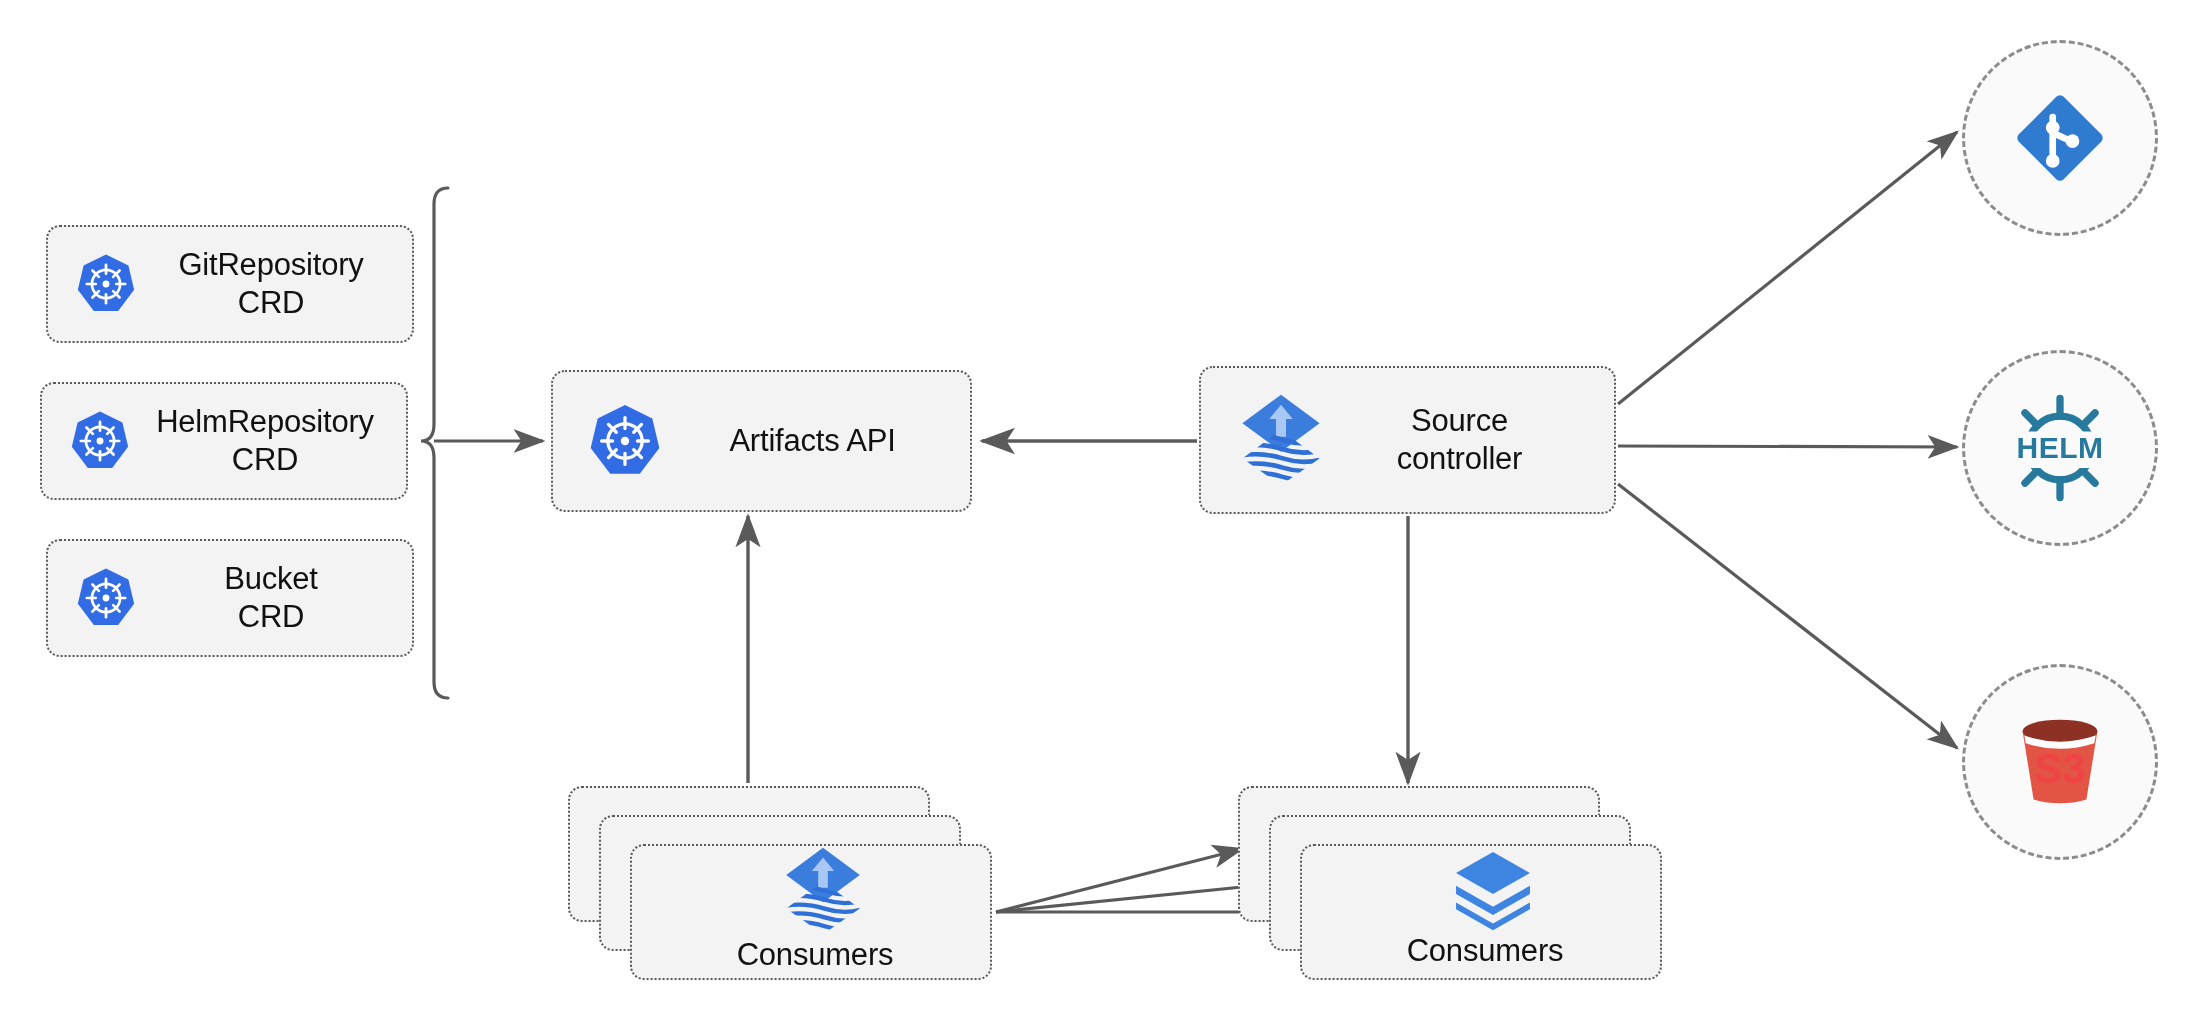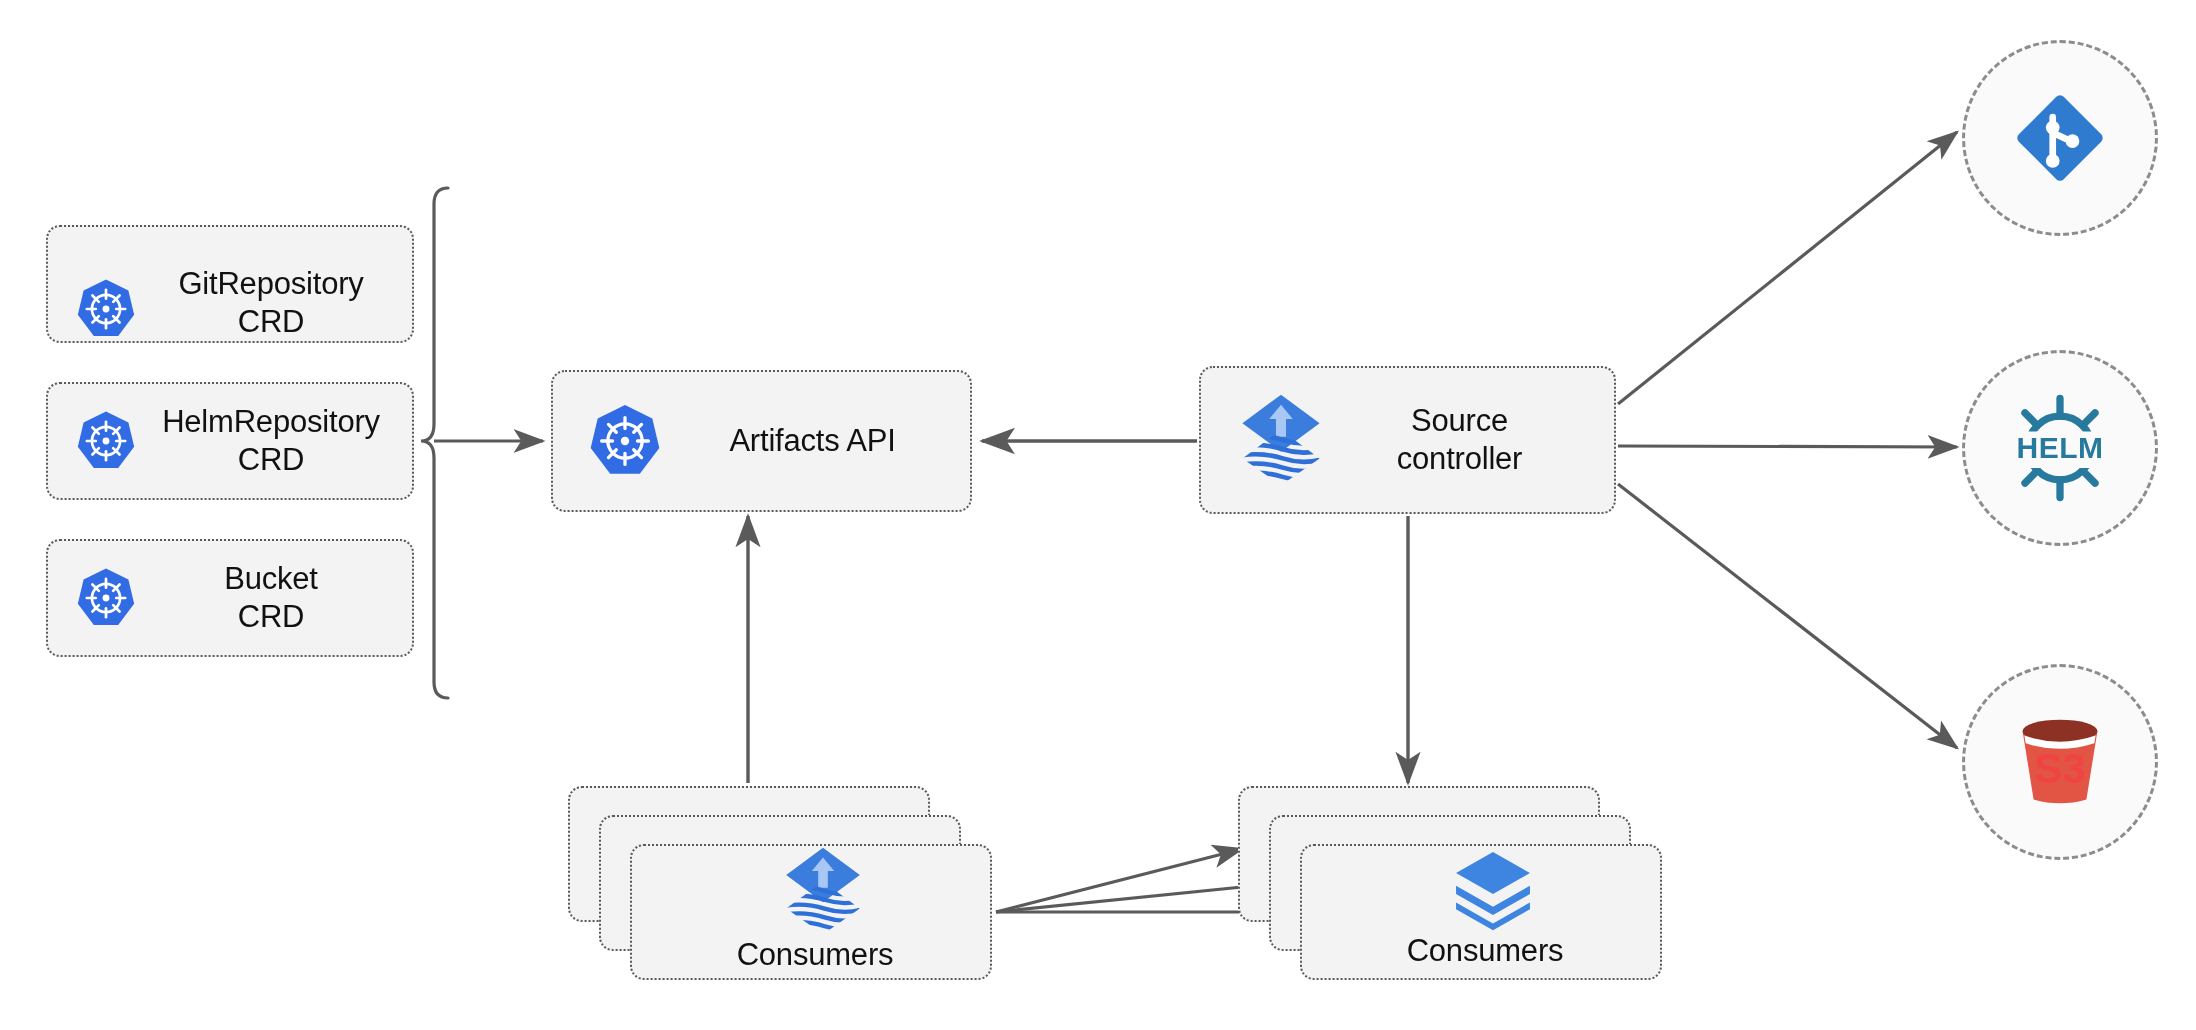--- a/index.html
+++ b/index.html
@@ -152,21 +152,21 @@
 
     <line x1="1408" y1="516" x2="1408" y2="783" stroke="#5a5a5a" stroke-width="3.4" marker-end="url(#arrow)"></line>
 
     <line x1="748" y1="783" x2="748" y2="516" stroke="#5a5a5a" stroke-width="3.4" marker-end="url(#arrow)"></line>
 
     <line x1="996" y1="912" x2="1242" y2="849" stroke="#5a5a5a" stroke-width="3.2" marker-end="url(#arrow)"></line>
     <line x1="996" y1="912" x2="1272" y2="884" stroke="#5a5a5a" stroke-width="3.2" marker-end="url(#arrow)"></line>
     <line x1="996" y1="912" x2="1304" y2="912" stroke="#5a5a5a" stroke-width="3.2" marker-end="url(#arrow)"></line>
   </svg>
 
-  <div class="node crd" id="node-gitrepository-crd" style="left:46px; top:225px;align-items:flex-end;">
+  <div class="node crd" id="node-gitrepository-crd" style="left:46px; top:225px;">
     <span class="icon-slot">
       <svg width="64" height="64" viewBox="0 0 100 100">
         <polygon points="50,4 85,21 94,59 69,92 31,92 6,59 15,21" fill="#326ce5"></polygon>
         <g fill="none" stroke="#ffffff" stroke-width="4.2" stroke-linecap="round">
           <circle cx="50" cy="50" r="22"></circle>
           <line x1="50" y1="20" x2="50" y2="34"></line>
           <line x1="50" y1="66" x2="50" y2="80"></line>
           <line x1="20" y1="50" x2="34" y2="50"></line>
           <line x1="66" y1="50" x2="80" y2="50"></line>
           <line x1="28.8" y1="28.8" x2="38.8" y2="38.8"></line>
@@ -174,21 +174,21 @@
           <line x1="71.2" y1="28.8" x2="61.2" y2="38.8"></line>
           <line x1="38.8" y1="61.2" x2="28.8" y2="71.2"></line>
         </g>
         <circle cx="50" cy="50" r="5.4" fill="#ffffff"></circle>
       </svg>
     </span>
     <span class="node-label">GitRepository
 CRD</span>
   </div>
 
-  <div class="node crd" id="node-helmrepository-crd" style="left:46px; top:382px;">
+  <div class="node crd" id="node-helmrepository-crd" style="left:40px; top:382px;">
     <span class="icon-slot">
       <svg width="64" height="64" viewBox="0 0 100 100">
         <polygon points="50,4 85,21 94,59 69,92 31,92 6,59 15,21" fill="#326ce5"></polygon>
         <g fill="none" stroke="#ffffff" stroke-width="4.2" stroke-linecap="round">
           <circle cx="50" cy="50" r="22"></circle>
           <line x1="50" y1="20" x2="50" y2="34"></line>
           <line x1="50" y1="66" x2="50" y2="80"></line>
           <line x1="20" y1="50" x2="34" y2="50"></line>
           <line x1="66" y1="50" x2="80" y2="50"></line>
           <line x1="28.8" y1="28.8" x2="38.8" y2="38.8"></line>

